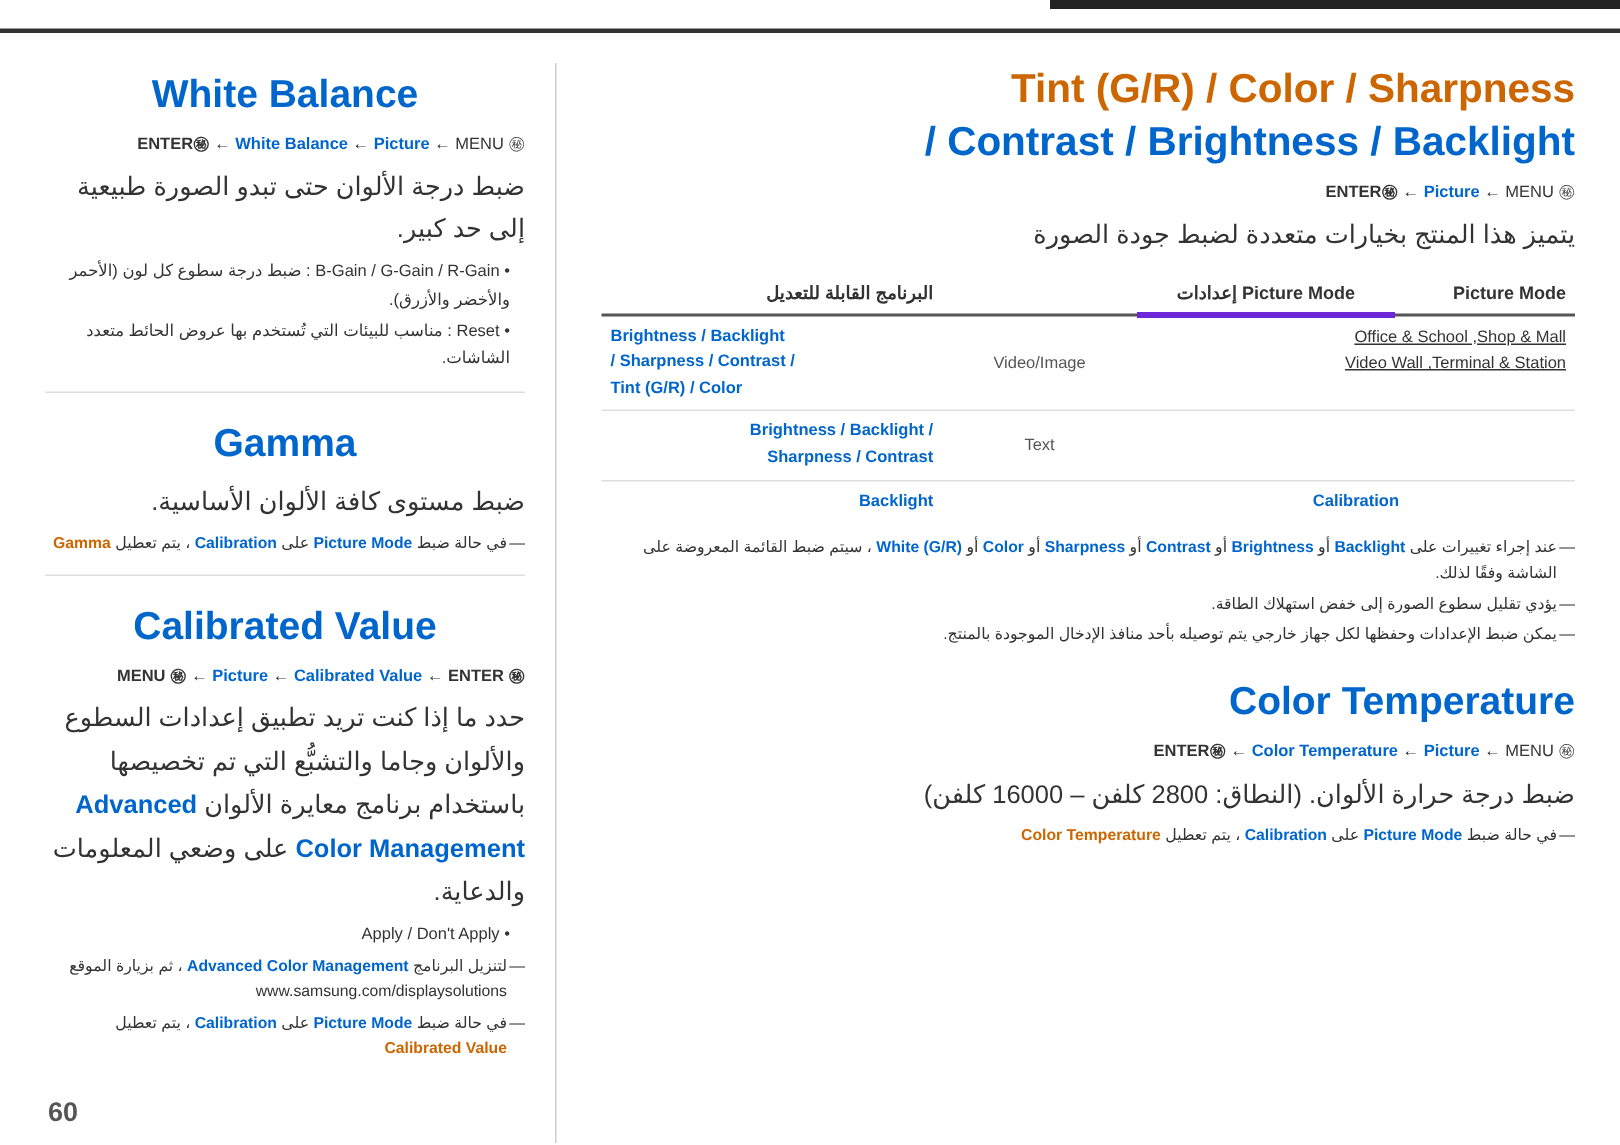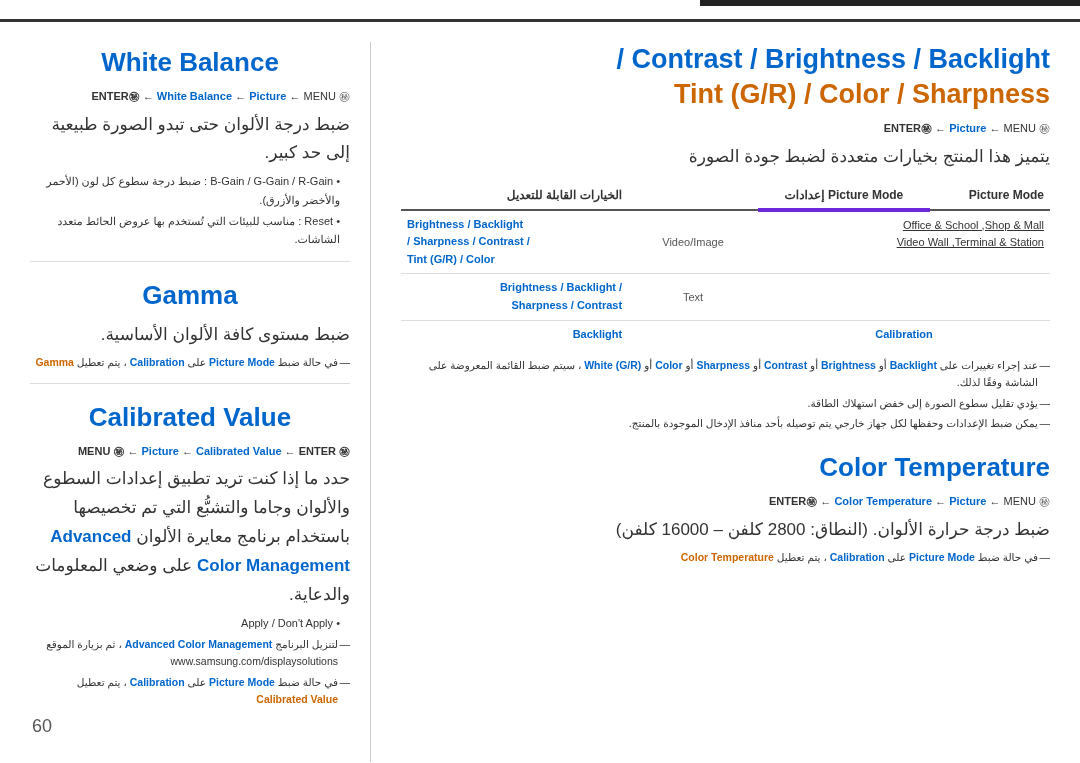--- a/index.html
+++ b/index.html
@@ -209,25 +209,25 @@
     .note-line .orange { color: #cc6600; font-weight: bold; }
 
     
     .color-temp-section {
       margin-top: 20px;
     }
 
     
     .page-number {
       position: absolute;
-      bottom: 26px;
+      bottom: 11px;
       left: 32px;
       font-size: 18px;
       color: #555;
-      font-weight: normal;
+      font-weight: bold;
     }
   </style>
 </head>
 <body>
 
 <div class="page-container">
 
   <div class="top-border"></div>
   <div class="top-border-right"></div>
 
@@ -313,36 +313,36 @@
         <span class="blue">Calibration</span>
         <span>، يتم تعطيل </span>
         <span class="orange">Calibrated Value</span>
       </div>
 
     </div>
 
     <div class="right-column">
 
       <div class="right-title">
+        <div style="color:#cc6600; font-size:27px; font-weight:bold;">Tint (G/R) / Color / Sharpness</div>
         <div style="color:#0066cc; font-size:27px; font-weight:bold;">/ Contrast / Brightness / Backlight</div>
-        <div style="color:#cc6600; font-size:27px; font-weight:bold;">Tint (G/R) / Color / Sharpness</div>
       </div>
 
       <div class="nav-path">
         <span class="bold">ENTER㊙ ←</span>
         <span class="blue"> Picture</span>
         <span> ← MENU ㊙</span>
       </div>
 
       <div class="arabic-text" style="text-align:right; margin-bottom:10px;">يتميز هذا المنتج بخيارات متعددة لضبط جودة الصورة</div>
 
       <table class="picture-table">
         <tbody>
             <tr class="header-row">
-          <td style="text-align:right; direction:rtl; font-weight:bold; color:#333; font-size:12px; border-bottom: 2px solid #555; padding-bottom:4px;">الخيارات القابلة للتعديل</td>
+          <td style="text-align:right; direction:rtl; font-weight:bold; color:#333; font-size:12px; border-bottom: 2px solid #555; padding-bottom:4px;">البرنامج القابلة للتعديل</td>
           <td style="text-align:center; font-weight:bold; color:#333; font-size:12px; border-bottom: 2px solid #555;"></td>
           <td style="text-align:center; font-weight:bold; color:#333; font-size:12px; border-bottom: 4px solid #6d28d9;">إعدادات Picture Mode</td>
           <td style="text-align:right; font-weight:bold; color:#333; font-size:12px; border-bottom: 2px solid #555; padding-left:10px;">Picture Mode</td>
         </tr>
 
         <tr class="row-border">
           <td class="col-options" style="text-align:left; direction:rtl; color:#0066cc; font-weight:bold; font-size:11px; line-height:1.6;">
             Brightness / Backlight<br>/ Sharpness / Contrast /<br>Tint (G/R) / Color
           </td>
           <td class="col-values" style="text-align:center; color:#555; font-size:11px; vertical-align:middle;">Video/Image</td>

